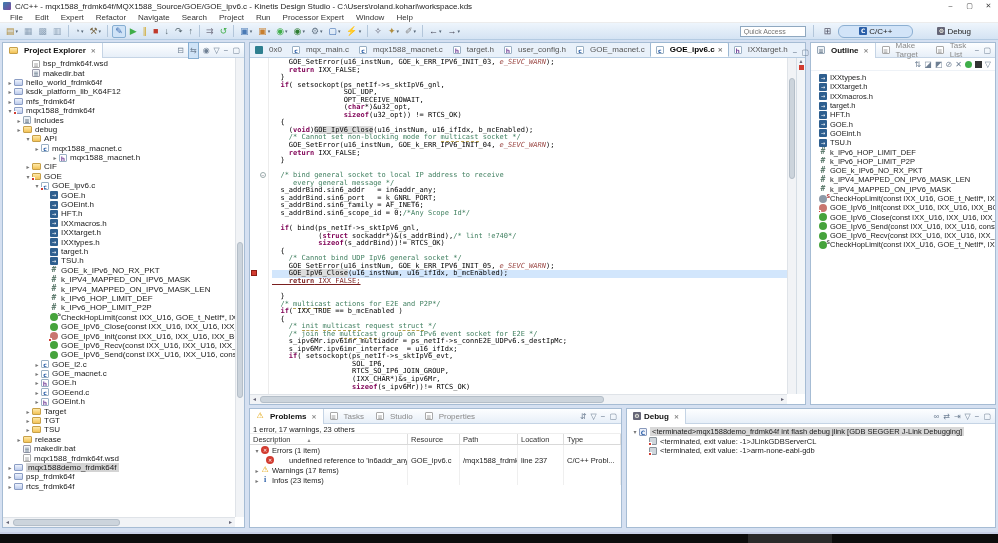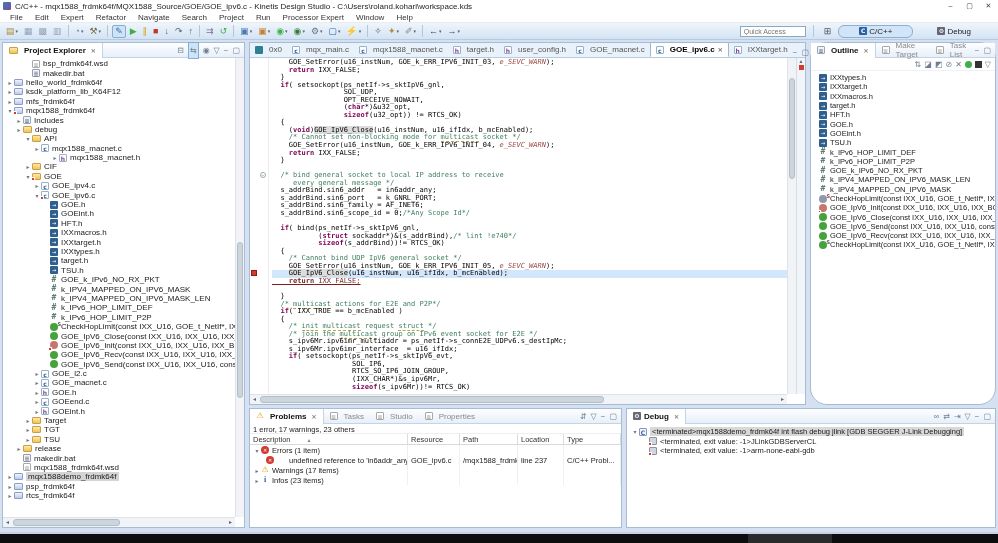--- a/index.html
+++ b/index.html
@@ -117,21 +117,21 @@
   .grow .cell .ic{width:8px;height:8px;}
   .sort{font-size:5px;color:#888;margin-left:16px;}
 
   
   #debugp{left:626px;top:368px;width:370px;height:120px;}
   #debug-tree{padding-top:3px;}
   #debug-tree .trow{height:9.6px;font-size:7.5px;}
   #debug-tree .hl{background:#d8d8d8;padding:0 2px;}
 
   
-  #outline{left:810px;top:2px;width:186px;height:363px;border-radius:17px;}
+  #outline{left:810px;top:2px;width:186px;height:363px;}
   .obar{height:13px;display:flex;justify-content:flex-end;align-items:center;gap:3px;padding-right:4px;border-bottom:1px solid #eef2f7;color:#6e7f93;font-size:8px;}
   .obar .gdot{width:7px;height:7px;border-radius:50%;background:#3fae49;}
   .obar .dsq{width:7px;height:7px;background:#333;}
   #outline-tree{padding:2px 0 0 8px;}
   #outline-tree .trow{height:9.3px;font-size:7.5px;}
 
   
   .taskbar{position:absolute;left:0;bottom:0;width:100%;height:9px;background:#0d0d0d;}
   .taskbar .seg{position:absolute;left:748px;width:84px;top:0;height:9px;background:#2a2a2a;}
 </style>
@@ -363,25 +363,20 @@
             <span class="exp">▸</span>
             <span class="ic ic-folder"></span>
             <span class="lbl">CIF</span>
           </div>
           <div class="trow" style="padding-left: 21px;">
             <span class="exp">▾</span>
             <span class="ic ic-folder">
               <i class="dec"></i>
             </span>
             <span class="lbl">GOE</span>
-          </div>
-          <div class="trow" style="padding-left: 30px;">
-            <span class="exp">▸</span>
-            <span class="ic ic-cfile"></span>
-            <span class="lbl">GOE_ipv4.c</span>
           </div>
           <div class="trow" style="padding-left: 30px;">
             <span class="exp">▾</span>
             <span class="ic ic-cfile">
               <i class="dec"></i>
             </span>
             <span class="lbl">GOE_ipv6.c</span>
           </div>
           <div class="trow" style="padding-left: 39px;">
             <span class="exp"></span>

